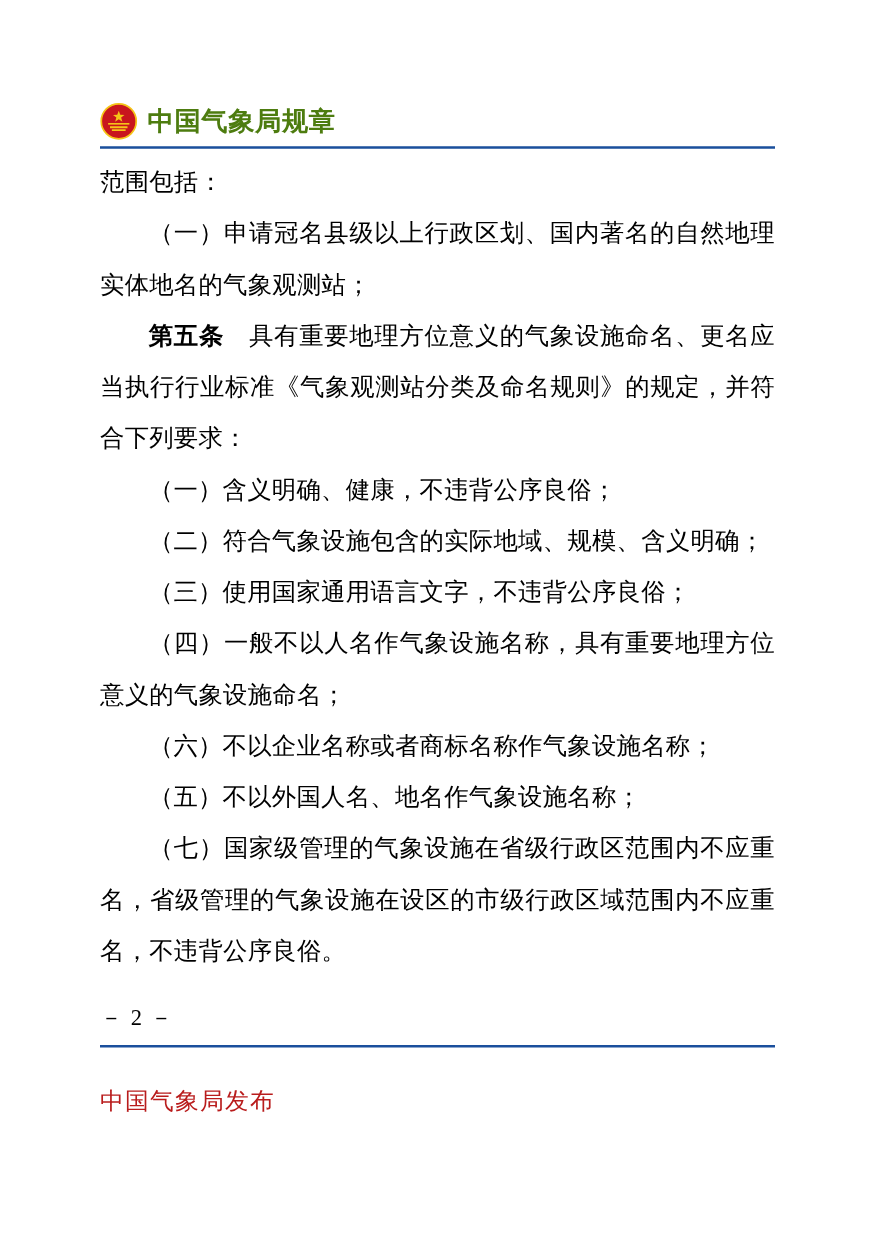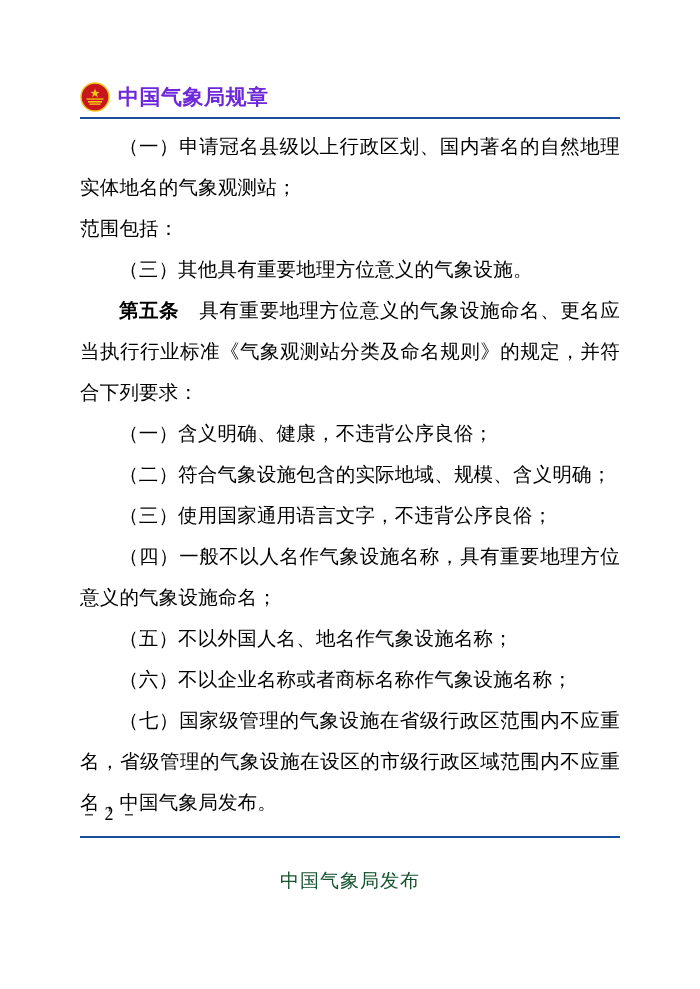--- a/index.html
+++ b/index.html
@@ -38,21 +38,21 @@
     width: 30px;
     height: 30px;
     position: relative;
     flex: 0 0 auto;
   }
   .emblem svg { display: block; }
   .header-title {
     font-family: "Liberation Serif", "DejaVu Serif", serif;
     font-size: 21px;
     font-weight: bold;
-    color: #6d28d9;
+    color: #4d7c0f;
     letter-spacing: 0.5px;
     line-height: 1;
     white-space: nowrap;
   }
   .header-rule {
     position: absolute;
     left: 80px;
     top: 117px;
     width: 540px;
     height: 0;
@@ -96,23 +96,22 @@
     top: 836px;
     width: 540px;
     height: 0;
     border-top: 2px solid #1a4f9c;
   }
   .footer-text {
     position: absolute;
     left: 80px;
     top: 868px;
     width: 540px;
-    text-align: center;
     font-size: 19px;
-    color: #14532d;
+    color: #b91c1c;
     font-weight: normal;
     letter-spacing: 1px;
   }
 </style>
 </head>
 <body>
 
 <div class="page">
 
   <div class="header">
@@ -124,30 +123,29 @@
         <rect x="8" y="19" width="14" height="1.6" fill="#f5c518"></rect>
         <rect x="9.5" y="21.4" width="11" height="1.4" fill="#f5c518"></rect>
         <rect x="6.5" y="16.4" width="17" height="1.3" fill="#f5c518"></rect>
       </svg>
     </span>
     <span class="header-title">中国气象局规章</span>
   </div>
   <div class="header-rule"></div>
 
   <div class="content">
+    <p class="para">范围包括：</p>
     <p class="para indent">（一）申请冠名县级以上行政区划、国内著名的自然地理实体地名的气象观测站；</p>
-    <p class="para">范围包括：</p>
-    <p class="para indent">（三）其他具有重要地理方位意义的气象设施。</p>
     <p class="para indent"><span class="bold-lead">第五条</span><span>　具有重要地理方位意义的气象设施命名、更名应当执行行业标准《气象观测站分类及命名规则》的规定，并符合下列要求：</span></p>
     <p class="para indent">（一）含义明确、健康，不违背公序良俗；</p>
     <p class="para indent">（二）符合气象设施包含的实际地域、规模、含义明确；</p>
     <p class="para indent">（三）使用国家通用语言文字，不违背公序良俗；</p>
     <p class="para indent">（四）一般不以人名作气象设施名称，具有重要地理方位意义的气象设施命名；</p>
+    <p class="para indent">（六）不以企业名称或者商标名称作气象设施名称；</p>
     <p class="para indent">（五）不以外国人名、地名作气象设施名称；</p>
-    <p class="para indent">（六）不以企业名称或者商标名称作气象设施名称；</p>
-    <p class="para indent">（七）国家级管理的气象设施在省级行政区范围内不应重名，省级管理的气象设施在设区的市级行政区域范围内不应重名，中国气象局发布。</p>
+    <p class="para indent">（七）国家级管理的气象设施在省级行政区范围内不应重名，省级管理的气象设施在设区的市级行政区域范围内不应重名，不违背公序良俗。</p>
   </div>
 
   <div class="page-number">－ 2 －</div>
   <div class="footer-rule"></div>
   <div class="footer-text">中国气象局发布</div>
 
 </div>
 
 </body></html>

